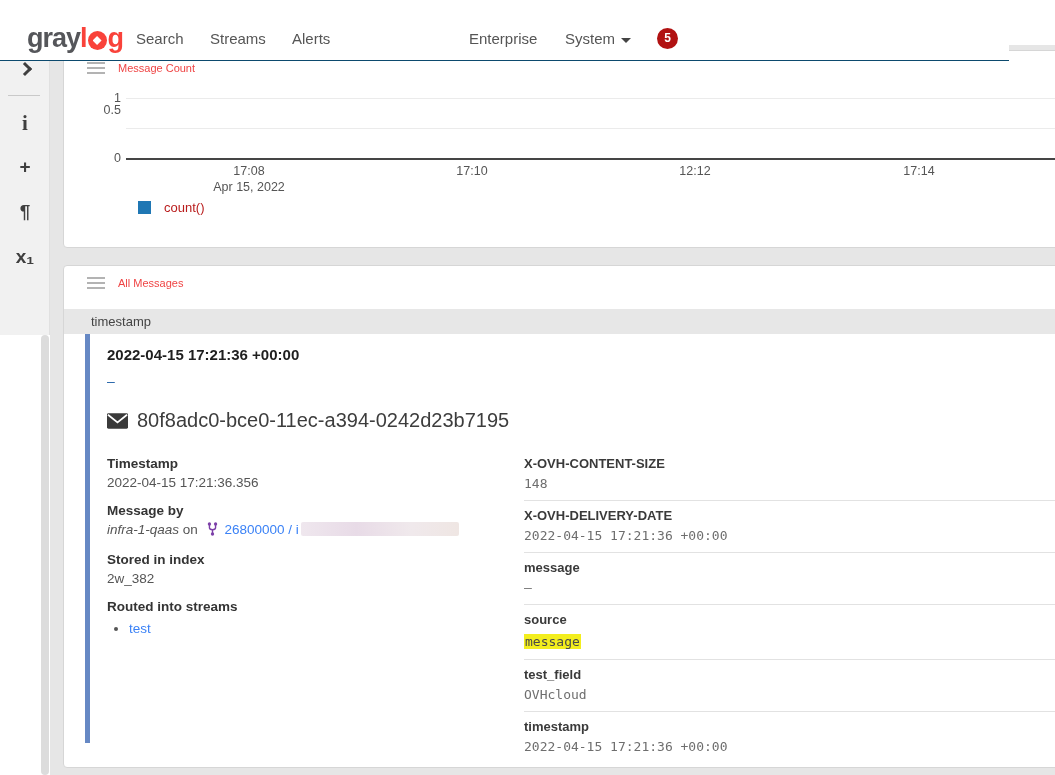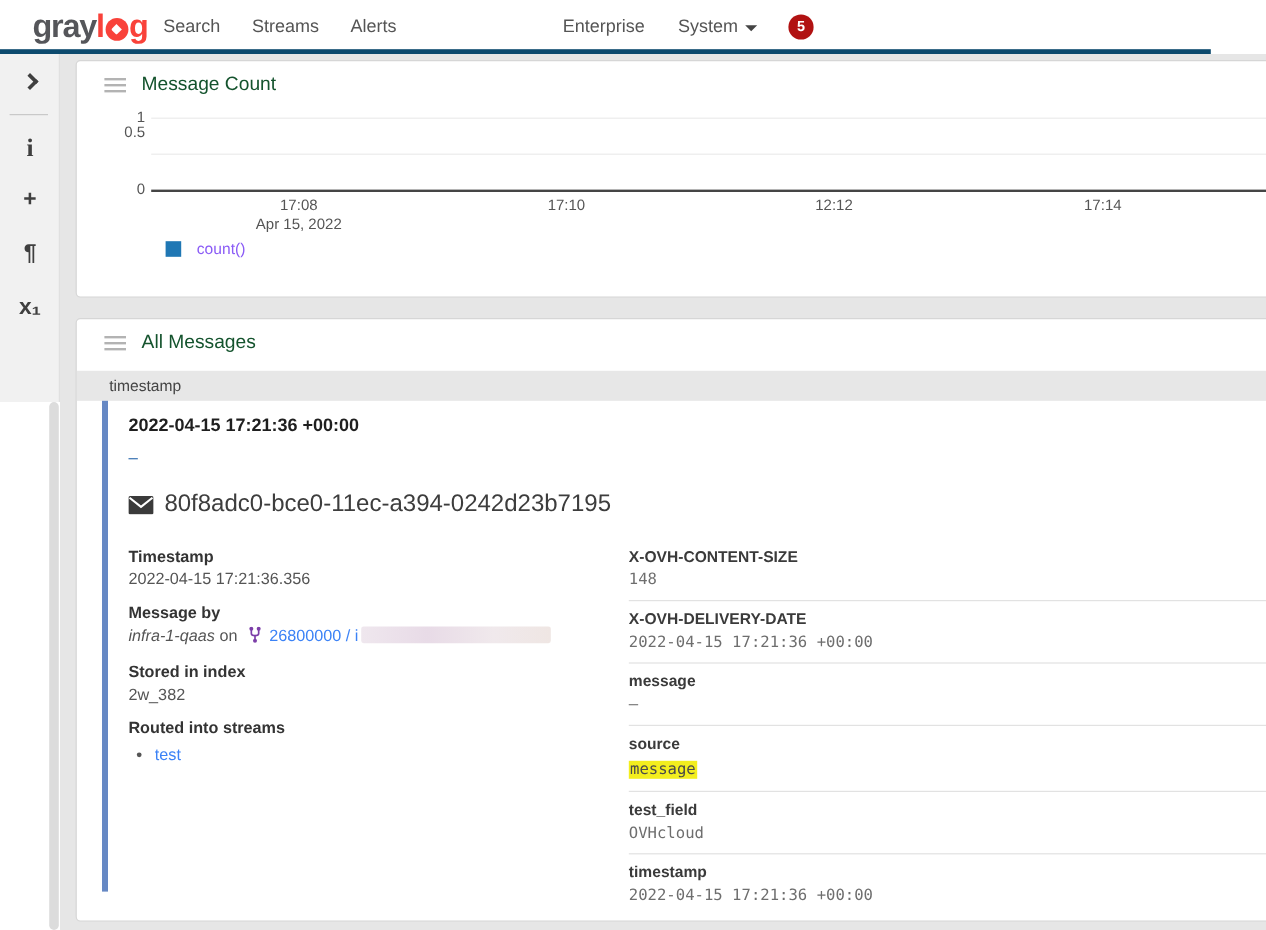--- a/index.html
+++ b/index.html
@@ -1,21 +1,21 @@
 <!DOCTYPE html>
 <html><head>
 <meta charset="utf-8">
 <style>
   * { margin:0; padding:0; box-sizing:border-box; }
   html,body { width:1055px; height:775px; overflow:hidden;
     font-family:"Liberation Sans", sans-serif; background:#ffffff; }
 
   
-  .navbar { position:absolute; top:0; left:0; width:1009px; height:45px;
-    background:#fff; border-bottom:4px solid #0c4a6e; z-index:30; }
+  .navbar { position:absolute; top:16px; left:0; width:1009px; height:45px;
+    background:#fff; border-bottom:1px solid #0c4a6e; z-index:30; }
   .logo { position:absolute; left:27px; top:7px; font-size:27px; font-weight:bold;
     letter-spacing:-1px; cursor:pointer; display:flex; align-items:center; }
   .logo .lg-gray { color:#55565a; }
   .logo .lg-red  { color:#f9423a; }
   .logo .lg-o { display:inline-block; width:19px; height:19px; background:#f9423a;
     border-radius:50%; position:relative; margin:4px 1px 0 1px; }
   .logo .lg-o::after { content:""; position:absolute; left:5px; top:5px;
     width:9px; height:9px; background:#fff;
     clip-path:polygon(50% 0, 100% 50%, 50% 100%, 0 50%); }
   .nav-item { position:absolute; top:0; height:45px; line-height:45px;
@@ -46,36 +46,36 @@
   
   .content { position:absolute; left:50px; top:45px; width:1005px; height:730px;
     background:#e6e6e6; padding:5px 0 0 13px; }
   .panel { position:relative; width:1010px; background:#fff;
     border:1px solid #d6d6d6; border-radius:4px; }
   .panel-title-row { position:absolute; top:11px; left:23px; display:flex;
     align-items:center; }
   .hamburger { display:flex; flex-direction:column; gap:3px; width:18px;
     cursor:grab; }
   .hamburger i { display:block; height:2px; background:#b3b3b3; }
-  .panel-title { margin-left:13px; font-size:16px; color:#14532d; }
+  .panel-title { margin-left:13px; font-size:11px; color:#ef4444; }
 
   
   #panel-chart { height:198px; }
   .gridline { position:absolute; left:62px; right:0; height:1px; background:#ebebeb; }
   .axisline  { position:absolute; left:62px; right:0; height:2px; background:#454545; }
   .ytick { position:absolute; left:0; width:57px; text-align:right;
     font-size:12.5px; color:#555; }
   .xtick { position:absolute; width:60px; text-align:center;
     font-size:12.5px; color:#555; }
   .xdate { position:absolute; width:96px; text-align:center;
     font-size:12.5px; color:#555; }
   .legend-swatch { position:absolute; left:74px; top:150px; width:13px;
     height:13px; cursor:pointer; }
   .legend-label { position:absolute; left:100px; top:149px; font-size:13px;
-    color:#8b5cf6; cursor:pointer; }
+    color:#b91c1c; cursor:pointer; }
 
   
   #panel-messages { margin-top:17px; height:503px; }
   .table-header { position:absolute; top:43px; left:0; right:0; height:25px;
     background:#e7e7e7; }
   .table-header span { display:inline-block; padding-left:27px; line-height:25px;
     font-size:13px; color:#444; cursor:pointer; }
   .message-row { position:absolute; top:68px; left:21px; right:0; height:409px;
     border-left:5px solid #6688c4; padding:12px 0 0 17px; cursor:pointer; }
   .msg-ts { font-size:15px; font-weight:bold; color:#1f1f1f; }

